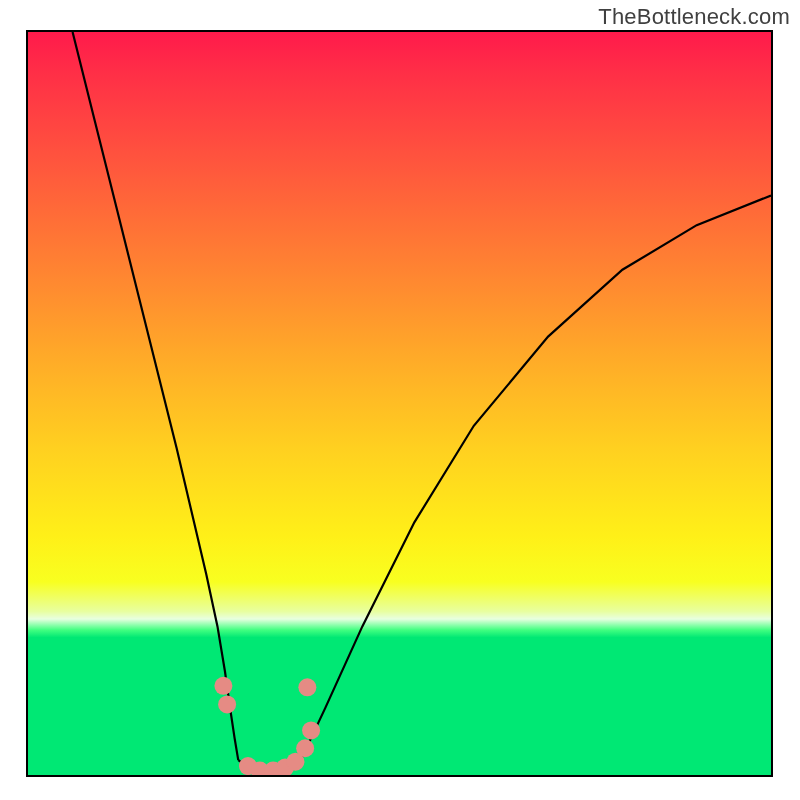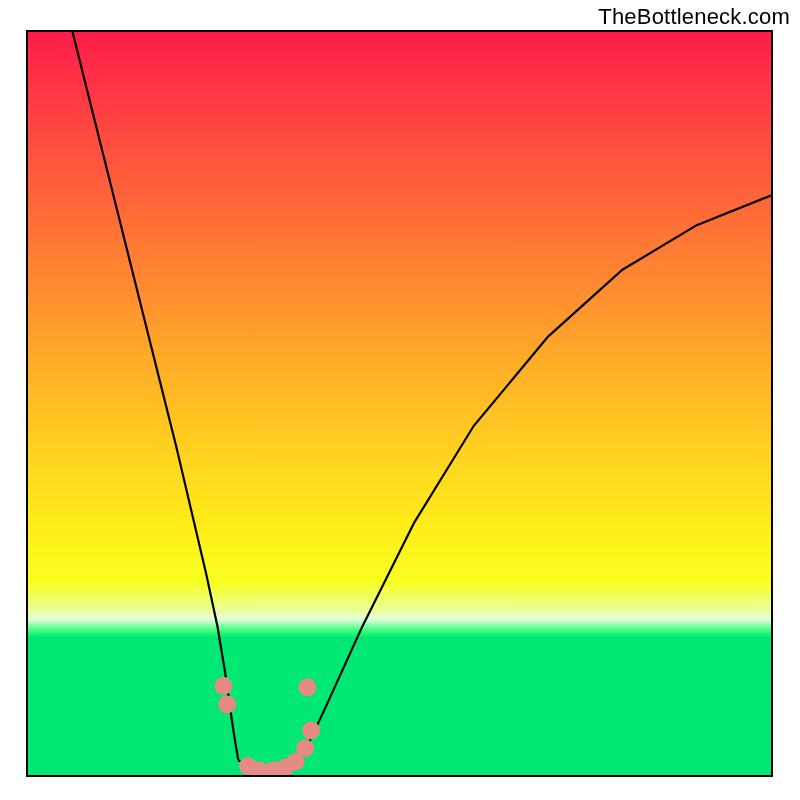--- a/index.html
+++ b/index.html
@@ -13,21 +13,21 @@
   }
   .stage {
     position: relative;
     width: 800px;
     height: 800px;
   }
   .watermark {
     position: absolute;
     top: 4px;
     right: 10px;
-    color: #000000;
+    color: #404040;
     font-size: 22px;
     letter-spacing: 0.2px;
     z-index: 5;
   }
   .frame {
     position: absolute;
     left: 26px;
     top: 30px;
     width: 747px;
     height: 747px;

